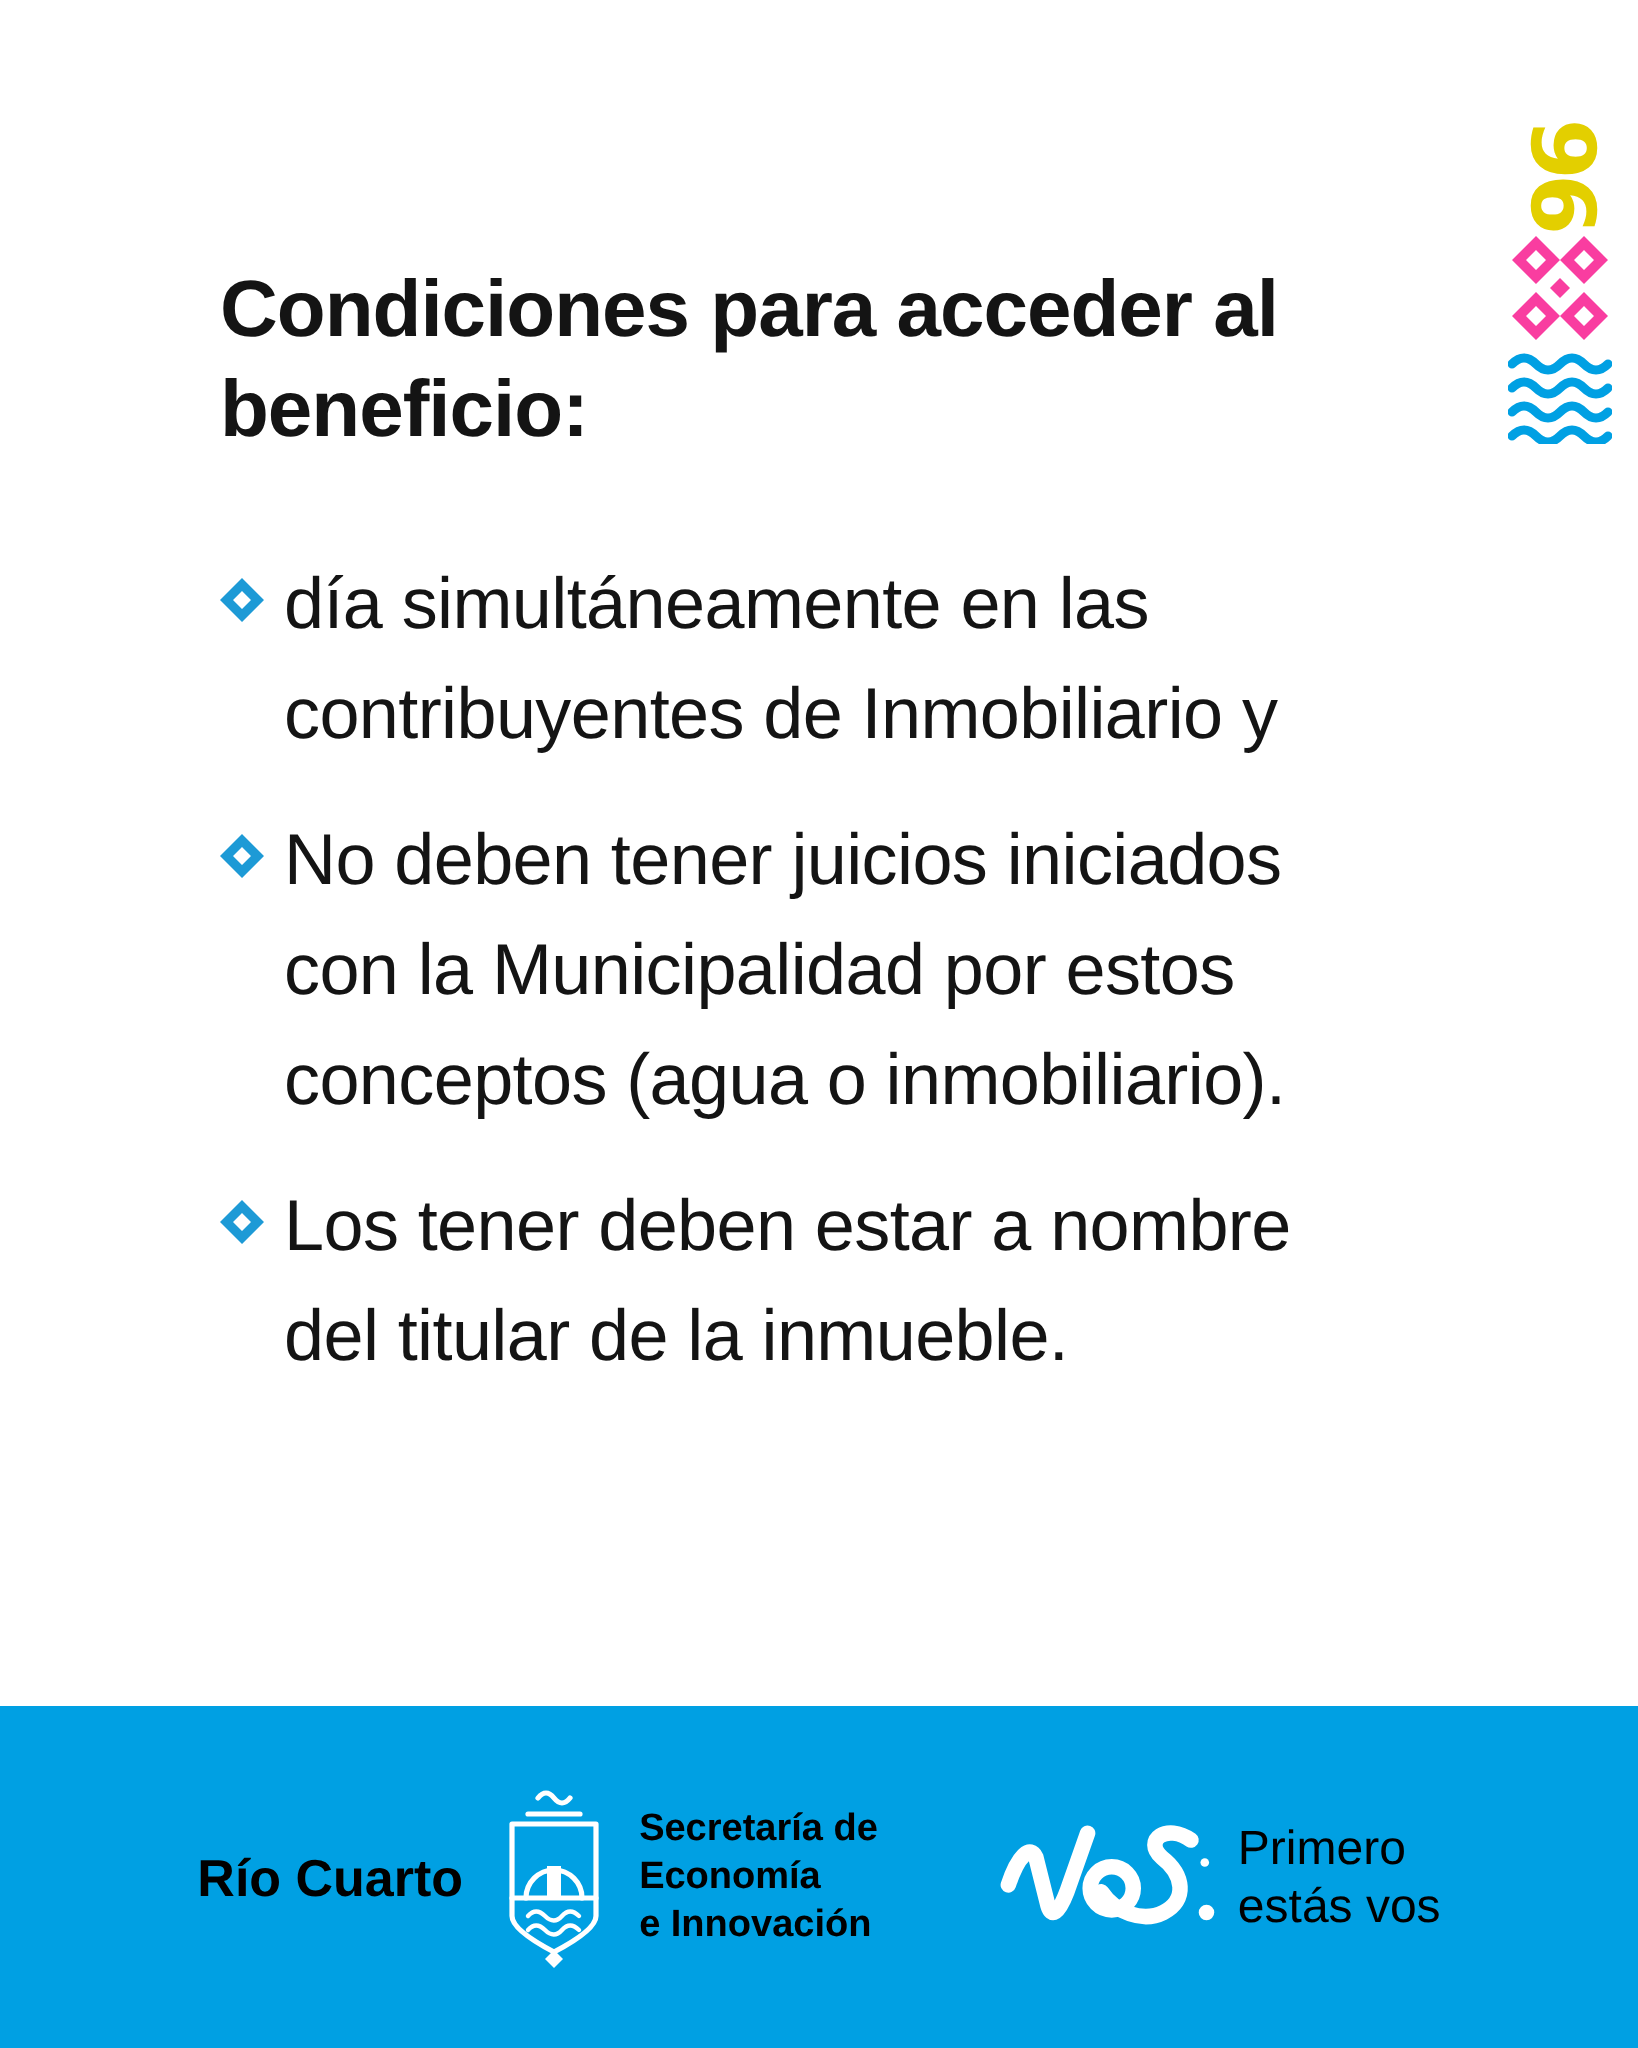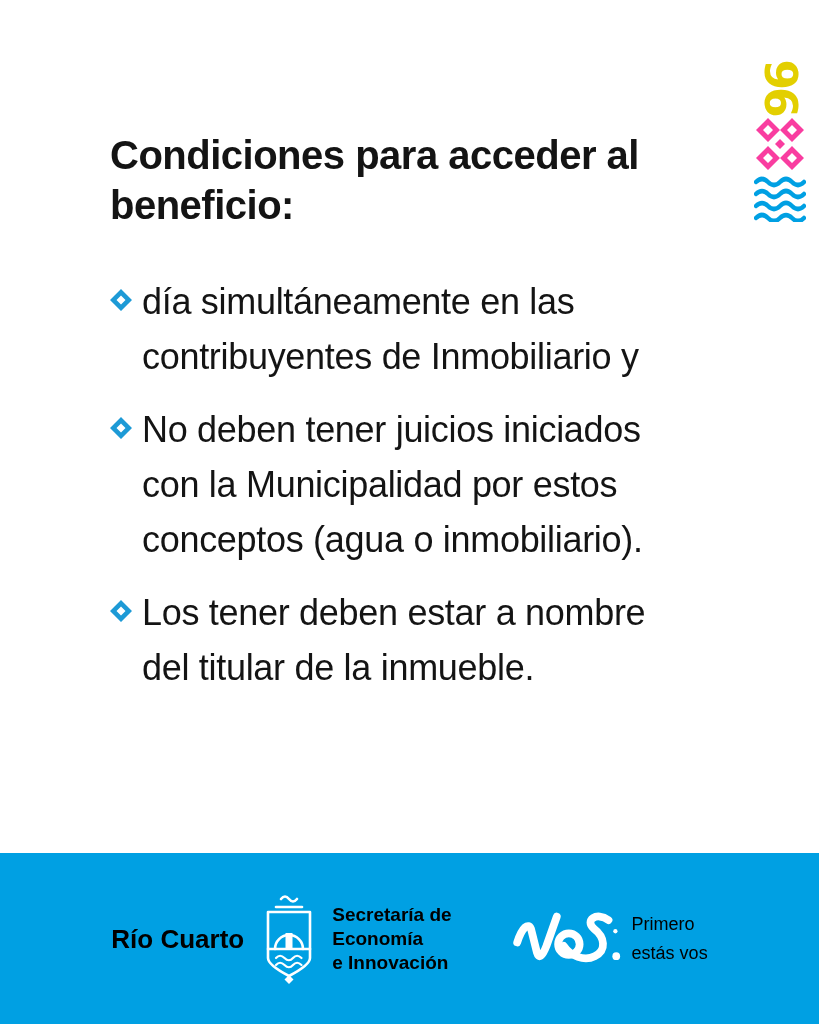--- a/index.html
+++ b/index.html
@@ -51,21 +51,21 @@
     display:flex; align-items:center; justify-content:center;
     color:#000000;
   }
   .footer-inner { display:flex; align-items:center; }
   .gov-name { text-align:right; font-size:26px; line-height:30px; margin-right:16px; }
   .gov-name .bold { font-weight:bold; }
   .shield { margin-right:14px; }
   .secretariat { font-size:19px; line-height:24px;font-weight:bold; }
   .vos-group { display:flex; align-items:center; margin-left:60px; }
   .vos-logo { margin-right:8px; }
-  .vos-tagline { font-size:18px; line-height:29px; }
+  .vos-tagline { font-size:24px; line-height:29px; }
   .vos-tagline .bold { font-weight:normal; }
 </style>
 </head>
 <body>
 
 <div class="canvas">
 
   <div class="deco-stack">
     <div class="deco-glyph">96</div>
 

